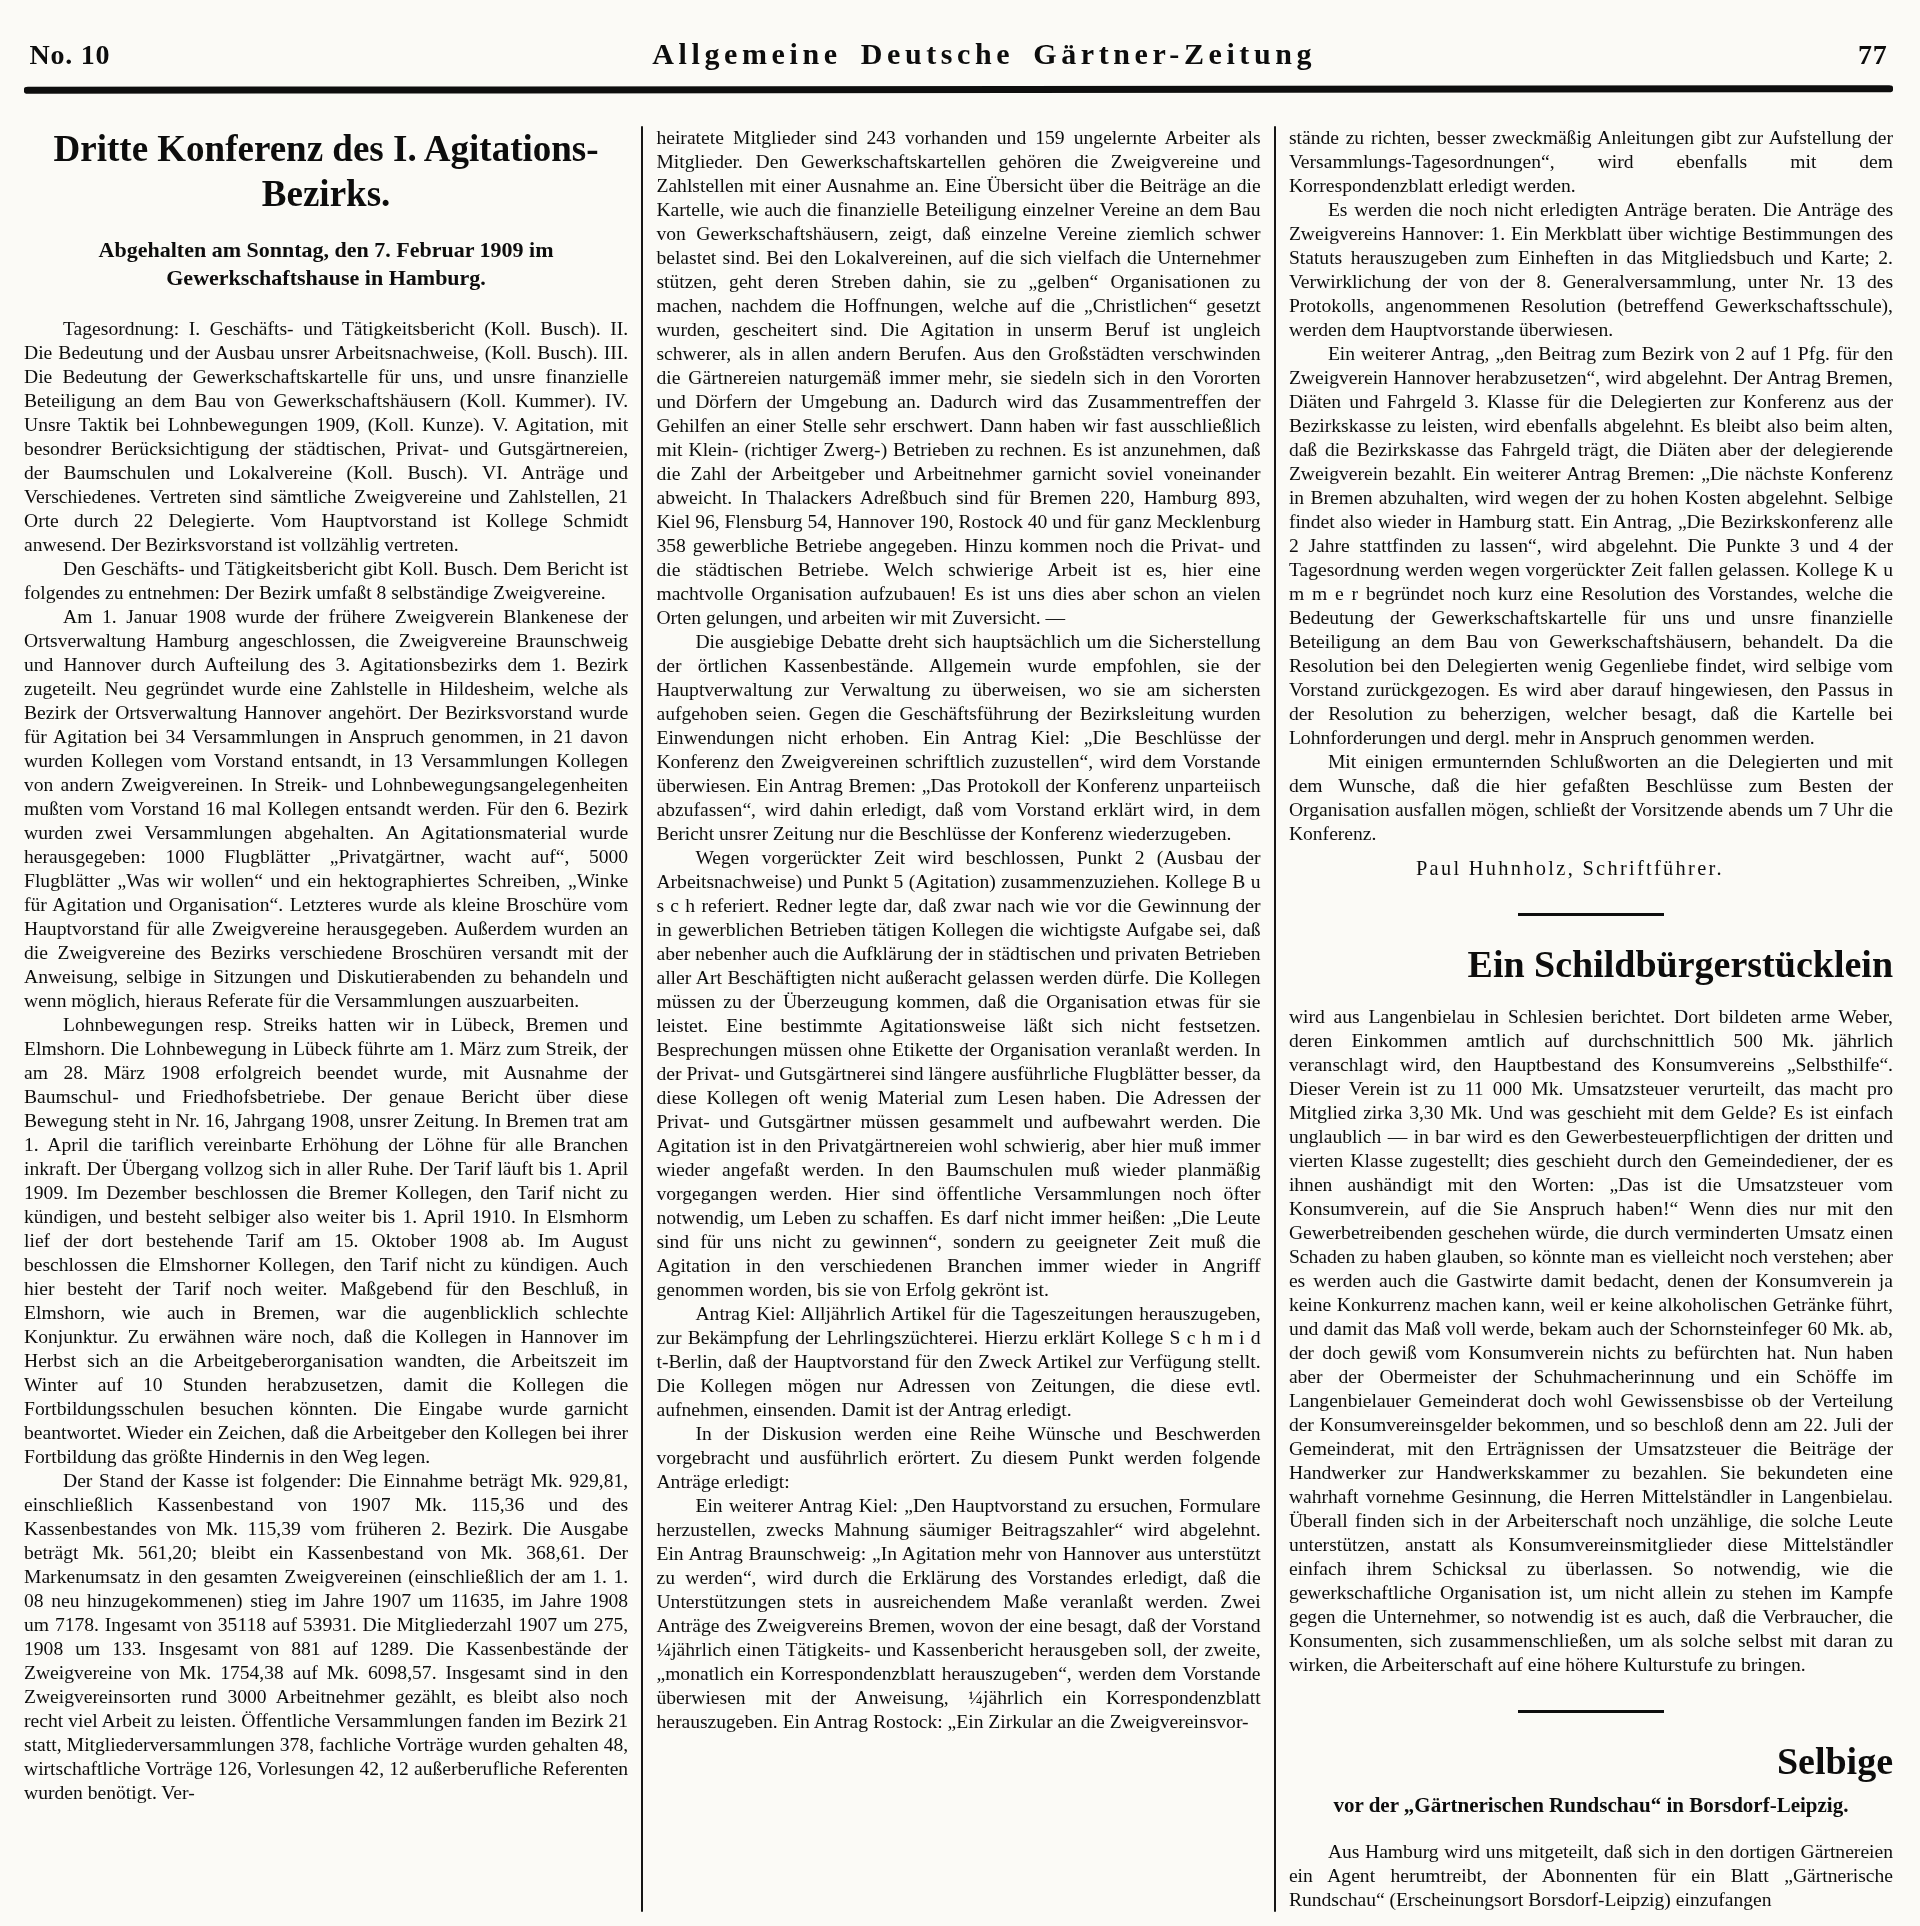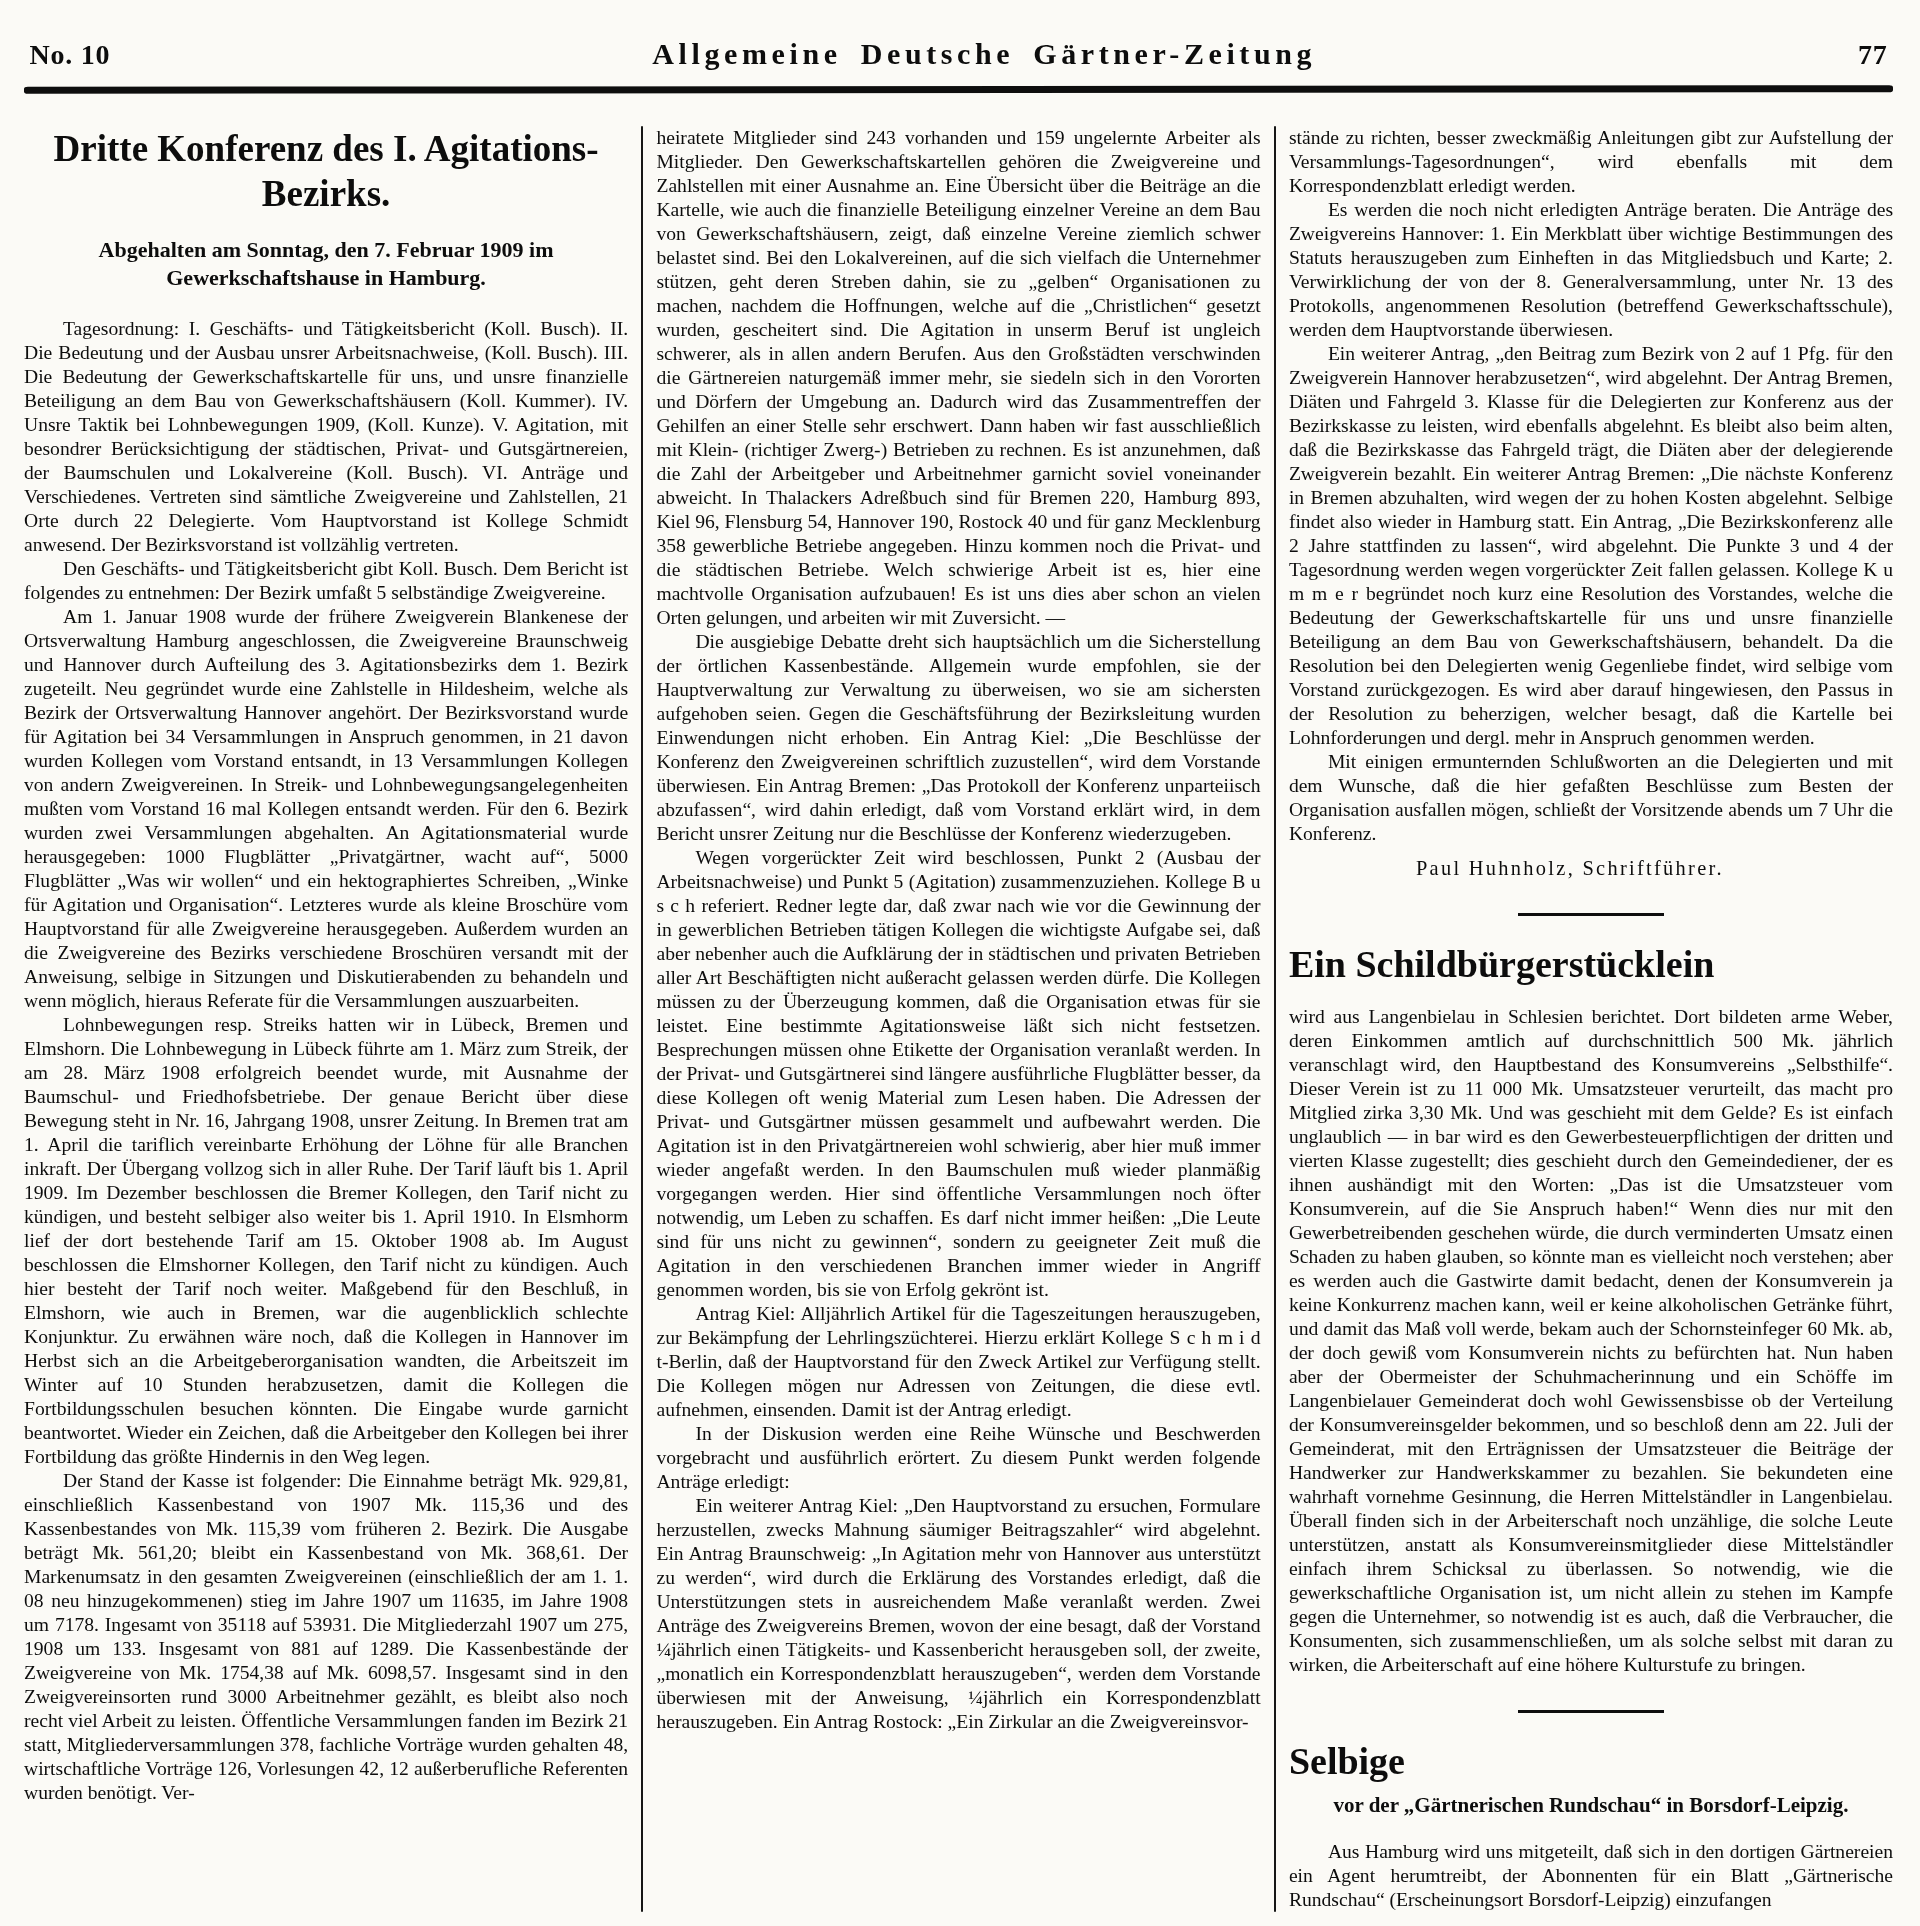--- a/index.html
+++ b/index.html
@@ -22,41 +22,41 @@
   .col{flex:1 1 0;font-size:19.6px;line-height:24px;text-align:justify;}
   .divider{width:2.3px;background:#161616;margin:0 13px;border-radius:1.2px;}
   
   .para{margin:0;}
   .col > .para + .para{margin-top:0;}
   .para.indent{text-indent:39px;}
   .article-title{font-size:37px;line-height:1.22;font-weight:bold;text-align:center;margin:0 0 20px;}
   .article-subtitle{font-size:22px;line-height:1.28;font-weight:bold;text-align:center;margin:0 0 25px;}
   .signature{margin:10px 0 0;text-align:center;padding-right:42px;letter-spacing:2.3px;font-size:20.4px;}
   .section-rule{width:146px;height:3.5px;background:#0e0e0e;margin:33px auto 28px;}
-  .section-heading{font-size:38px;font-weight:bold;text-align:left;line-height:1.1;margin:4px 0 19px;}
+  .section-heading{font-size:38px;font-weight:bold;text-align:right;line-height:1.1;margin:4px 0 19px;}
   .section-heading.tight{margin-bottom:9.2px;}
   .section-subheading{font-size:21px;font-weight:bold;text-align:center;line-height:1.3;margin:0 0 20px;}
 </style>
 </head>
 <body>
 
 <div class="page">
   <div class="masthead">
     <span class="issue-no">No. 10</span>
     <span class="paper-title">Allgemeine Deutsche Gärtner-Zeitung</span>
     <span class="page-no">77</span>
   </div>
   <div class="header-rule"></div>
 
   <div class="main">
     <div class="col">
         <div class="article-title">Dritte Konferenz des I. Agitations-Bezirks.</div>
         <div class="article-subtitle">Abgehalten am Sonntag, den 7. Februar 1909 im Gewerkschaftshause in Hamburg.</div>
         <p class="para indent">Tagesordnung: I. Geschäfts- und Tätigkeitsbericht (Koll. Busch). II. Die Bedeutung und der Ausbau unsrer Arbeitsnachweise, (Koll. Busch). III. Die Bedeutung der Gewerkschaftskartelle für uns, und unsre finanzielle Beteiligung an dem Bau von Gewerkschaftshäusern (Koll. Kummer). IV. Unsre Taktik bei Lohnbewegungen 1909, (Koll. Kunze). V. Agitation, mit besondrer Berücksichtigung der städtischen, Privat- und Gutsgärtnereien, der Baumschulen und Lokalvereine (Koll. Busch). VI. Anträge und Verschiedenes. Vertreten sind sämtliche Zweigvereine und Zahlstellen, 21 Orte durch 22 Delegierte. Vom Hauptvorstand ist Kollege Schmidt anwesend. Der Bezirksvorstand ist vollzählig vertreten.</p>
-        <p class="para indent">Den Geschäfts- und Tätigkeitsbericht gibt Koll. Busch. Dem Bericht ist folgendes zu entnehmen: Der Bezirk umfaßt 5 selbständige Zweigvereine.</p>
+        <p class="para indent">Den Geschäfts- und Tätigkeitsbericht gibt Koll. Busch. Dem Bericht ist folgendes zu entnehmen: Der Bezirk umfaßt 8 selbständige Zweigvereine.</p>
         <p class="para indent">Am 1. Januar 1908 wurde der frühere Zweigverein Blankenese der Ortsverwaltung Hamburg angeschlossen, die Zweigvereine Braunschweig und Hannover durch Aufteilung des 3. Agitationsbezirks dem 1. Bezirk zugeteilt. Neu gegründet wurde eine Zahlstelle in Hildesheim, welche als Bezirk der Ortsverwaltung Hannover angehört. Der Bezirksvorstand wurde für Agitation bei 34 Versammlungen in Anspruch genommen, in 21 davon wurden Kollegen vom Vorstand entsandt, in 13 Versammlungen Kollegen von andern Zweigvereinen. In Streik- und Lohnbewegungsangelegenheiten mußten vom Vorstand 16 mal Kollegen entsandt werden. Für den 6. Bezirk wurden zwei Versammlungen abgehalten. An Agitationsmaterial wurde herausgegeben: 1000 Flugblätter „Privatgärtner, wacht auf“, 5000 Flugblätter „Was wir wollen“ und ein hektographiertes Schreiben, „Winke für Agitation und Organisation“. Letzteres wurde als kleine Broschüre vom Hauptvorstand für alle Zweigvereine herausgegeben. Außerdem wurden an die Zweigvereine des Bezirks verschiedene Broschüren versandt mit der Anweisung, selbige in Sitzungen und Diskutierabenden zu behandeln und wenn möglich, hieraus Referate für die Versammlungen auszuarbeiten.</p>
         <p class="para indent">Lohnbewegungen resp. Streiks hatten wir in Lübeck, Bremen und Elmshorn. Die Lohnbewegung in Lübeck führte am 1. März zum Streik, der am 28. März 1908 erfolgreich beendet wurde, mit Ausnahme der Baumschul- und Friedhofsbetriebe. Der genaue Bericht über diese Bewegung steht in Nr. 16, Jahrgang 1908, unsrer Zeitung. In Bremen trat am 1. April die tariflich vereinbarte Erhöhung der Löhne für alle Branchen inkraft. Der Übergang vollzog sich in aller Ruhe. Der Tarif läuft bis 1. April 1909. Im Dezember beschlossen die Bremer Kollegen, den Tarif nicht zu kündigen, und besteht selbiger also weiter bis 1. April 1910. In Elsmhorm lief der dort bestehende Tarif am 15. Oktober 1908 ab. Im August beschlossen die Elmshorner Kollegen, den Tarif nicht zu kündigen. Auch hier besteht der Tarif noch weiter. Maßgebend für den Beschluß, in Elmshorn, wie auch in Bremen, war die augenblicklich schlechte Konjunktur. Zu erwähnen wäre noch, daß die Kollegen in Hannover im Herbst sich an die Arbeitgeberorganisation wandten, die Arbeitszeit im Winter auf 10 Stunden herabzusetzen, damit die Kollegen die Fortbildungsschulen besuchen könnten. Die Eingabe wurde garnicht beantwortet. Wieder ein Zeichen, daß die Arbeitgeber den Kollegen bei ihrer Fortbildung das größte Hindernis in den Weg legen.</p>
         <p class="para indent">Der Stand der Kasse ist folgender: Die Einnahme beträgt Mk. 929,81, einschließlich Kassenbestand von 1907 Mk. 115,36 und des Kassenbestandes von Mk. 115,39 vom früheren 2. Bezirk. Die Ausgabe beträgt Mk. 561,20; bleibt ein Kassenbestand von Mk. 368,61. Der Markenumsatz in den gesamten Zweigvereinen (einschließlich der am 1. 1. 08 neu hinzugekommenen) stieg im Jahre 1907 um 11635, im Jahre 1908 um 7178. Ingesamt von 35118 auf 53931. Die Mitgliederzahl 1907 um 275, 1908 um 133. Insgesamt von 881 auf 1289. Die Kassenbestände der Zweigvereine von Mk. 1754,38 auf Mk. 6098,57. Insgesamt sind in den Zweigvereinsorten rund 3000 Arbeitnehmer gezählt, es bleibt also noch recht viel Arbeit zu leisten. Öffentliche Versammlungen fanden im Bezirk 21 statt, Mitgliederversammlungen 378, fachliche Vorträge wurden gehalten 48, wirtschaftliche Vorträge 126, Vorlesungen 42, 12 außerberufliche Referenten wurden benötigt. Ver-</p>
       </div>
     <div class="divider"></div>
     <div class="col">
         <p class="para">heiratete Mitglieder sind 243 vorhanden und 159 ungelernte Arbeiter als Mitglieder. Den Gewerkschaftskartellen gehören die Zweigvereine und Zahlstellen mit einer Ausnahme an. Eine Übersicht über die Beiträge an die Kartelle, wie auch die finanzielle Beteiligung einzelner Vereine an dem Bau von Gewerkschaftshäusern, zeigt, daß einzelne Vereine ziemlich schwer belastet sind. Bei den Lokalvereinen, auf die sich vielfach die Unternehmer stützen, geht deren Streben dahin, sie zu „gelben“ Organisationen zu machen, nachdem die Hoffnungen, welche auf die „Christlichen“ gesetzt wurden, gescheitert sind. Die Agitation in unserm Beruf ist ungleich schwerer, als in allen andern Berufen. Aus den Großstädten verschwinden die Gärtnereien naturgemäß immer mehr, sie siedeln sich in den Vororten und Dörfern der Umgebung an. Dadurch wird das Zusammentreffen der Gehilfen an einer Stelle sehr erschwert. Dann haben wir fast ausschließlich mit Klein- (richtiger Zwerg-) Betrieben zu rechnen. Es ist anzunehmen, daß die Zahl der Arbeitgeber und Arbeitnehmer garnicht soviel voneinander abweicht. In Thalackers Adreßbuch sind für Bremen 220, Hamburg 893, Kiel 96, Flensburg 54, Hannover 190, Rostock 40 und für ganz Mecklenburg 358 gewerbliche Betriebe angegeben. Hinzu kommen noch die Privat- und die städtischen Betriebe. Welch schwierige Arbeit ist es, hier eine machtvolle Organisation aufzubauen! Es ist uns dies aber schon an vielen Orten gelungen, und arbeiten wir mit Zuversicht. —</p>
         <p class="para indent">Die ausgiebige Debatte dreht sich hauptsächlich um die Sicherstellung der örtlichen Kassenbestände. Allgemein wurde empfohlen, sie der Hauptverwaltung zur Verwaltung zu überweisen, wo sie am sichersten aufgehoben seien. Gegen die Geschäftsführung der Bezirksleitung wurden Einwendungen nicht erhoben. Ein Antrag Kiel: „Die Beschlüsse der Konferenz den Zweigvereinen schriftlich zuzustellen“, wird dem Vorstande überwiesen. Ein Antrag Bremen: „Das Protokoll der Konferenz unparteiisch abzufassen“, wird dahin erledigt, daß vom Vorstand erklärt wird, in dem Bericht unsrer Zeitung nur die Beschlüsse der Konferenz wiederzugeben.</p>
         <p class="para indent">Wegen vorgerückter Zeit wird beschlossen, Punkt 2 (Ausbau der Arbeitsnachweise) und Punkt 5 (Agitation) zusammenzuziehen. Kollege B u s c h referiert. Redner legte dar, daß zwar nach wie vor die Gewinnung der in gewerblichen Betrieben tätigen Kollegen die wichtigste Aufgabe sei, daß aber nebenher auch die Aufklärung der in städtischen und privaten Betrieben aller Art Beschäftigten nicht außeracht gelassen werden dürfe. Die Kollegen müssen zu der Überzeugung kommen, daß die Organisation etwas für sie leistet. Eine bestimmte Agitationsweise läßt sich nicht festsetzen. Besprechungen müssen ohne Etikette der Organisation veranlaßt werden. In der Privat- und Gutsgärtnerei sind längere ausführliche Flugblätter besser, da diese Kollegen oft wenig Material zum Lesen haben. Die Adressen der Privat- und Gutsgärtner müssen gesammelt und aufbewahrt werden. Die Agitation ist in den Privatgärtnereien wohl schwierig, aber hier muß immer wieder angefaßt werden. In den Baumschulen muß wieder planmäßig vorgegangen werden. Hier sind öffentliche Versammlungen noch öfter notwendig, um Leben zu schaffen. Es darf nicht immer heißen: „Die Leute sind für uns nicht zu gewinnen“, sondern zu geeigneter Zeit muß die Agitation in den verschiedenen Branchen immer wieder in Angriff genommen worden, bis sie von Erfolg gekrönt ist.</p>
         <p class="para indent">Antrag Kiel: Alljährlich Artikel für die Tageszeitungen herauszugeben, zur Bekämpfung der Lehrlingszüchterei. Hierzu erklärt Kollege S c h m i d t-Berlin, daß der Hauptvorstand für den Zweck Artikel zur Verfügung stellt. Die Kollegen mögen nur Adressen von Zeitungen, die diese evtl. aufnehmen, einsenden. Damit ist der Antrag erledigt.</p>

